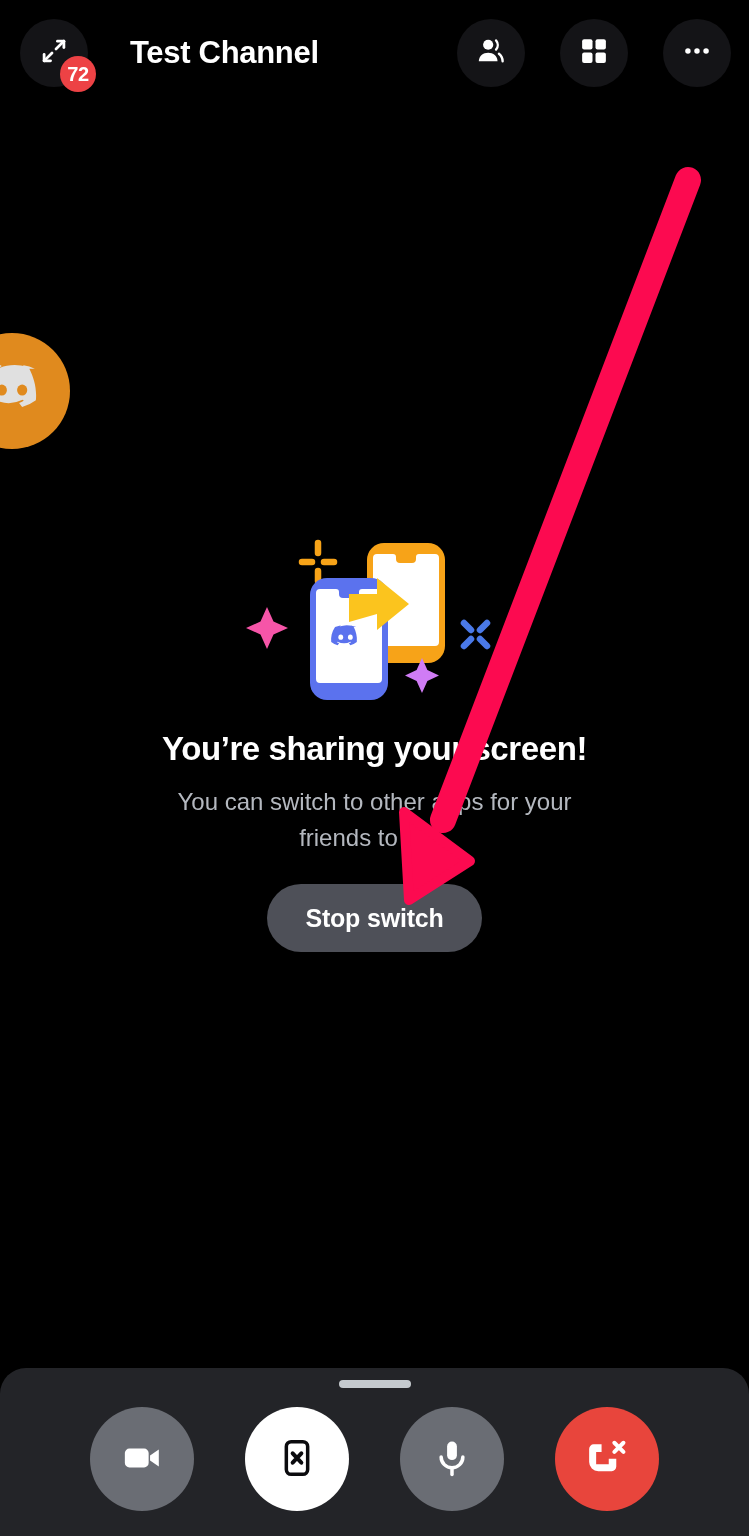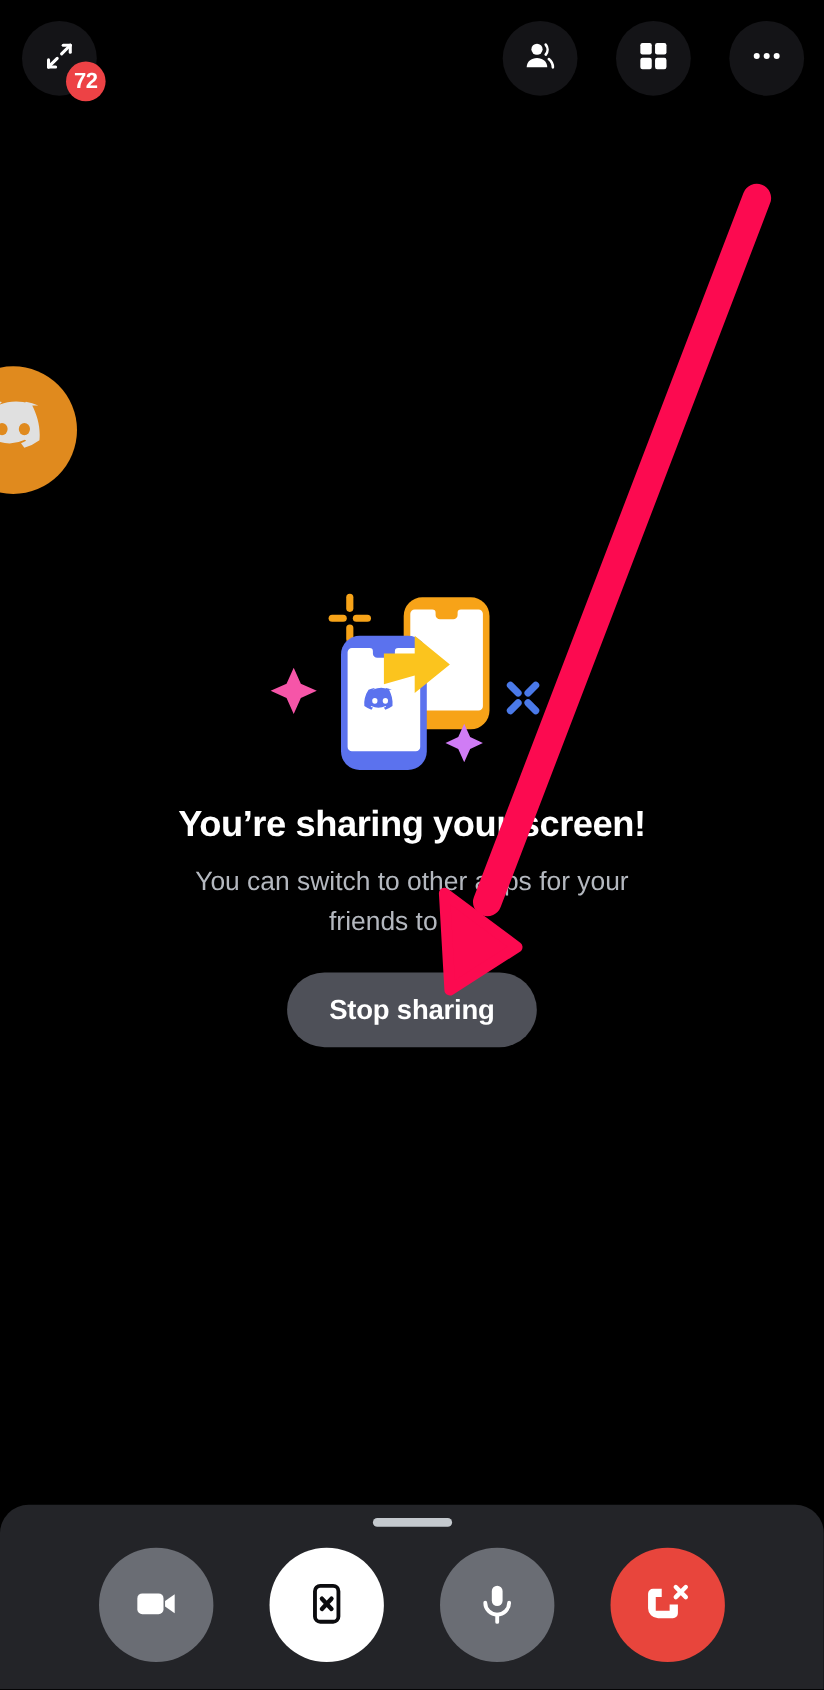--- a/index.html
+++ b/index.html
@@ -220,20 +220,21 @@
             <path d="M4.6 19.4 L4.6 14.6" stroke="#fff" stroke-width="2.1" stroke-linecap="round"></path>
             <path d="M13.5 10.5 L19.4 4.6" stroke="#fff" stroke-width="2.1" stroke-linecap="round"></path>
             <path d="M19.4 4.6 L14.6 4.6" stroke="#fff" stroke-width="2.1" stroke-linecap="round"></path>
             <path d="M19.4 4.6 L19.4 9.4" stroke="#fff" stroke-width="2.1" stroke-linecap="round"></path>
           </svg>
         </span>
       </div>
       <div class="badge-72">72</div>
     </div>
 
+    <div class="hdr-title">Test Channel</div>
 
     <div class="hdr-right">
 
       <div class="circle-btn-dark">
         <span>
           <svg width="34" height="34" viewBox="0 0 24 24">
             <circle cx="10" cy="7.6" r="3.6" fill="#fff"></circle>
             <path d="M3.4 19.2c0-3.7 3-6 6.6-6s6.6 2.3 6.6 6z" fill="#fff"></path>
             <path d="M15.6 4.6a5 5 0 0 1 0 6.4" stroke="#fff" stroke-width="1.7" fill="none" stroke-linecap="round"></path>
             <path d="M17.6 13.9a6.9 6.9 0 0 1 2.6 5.3" stroke="#fff" stroke-width="1.7" fill="none" stroke-linecap="round"></path>
@@ -311,21 +312,21 @@
           <line x1="229" y1="116" x2="236" y2="109"></line>
           <line x1="252" y1="116" x2="245" y2="109"></line>
         </g>
 
         <path d="M187 128 l5.4 12 L204 145.5 l-11.6 5.5 L187 163 l-5.4-12 L170 145.5 l11.6-5.5 Z" fill="#D07CF5"></path>
       </svg>
     </div>
 
     <div class="share-title">You’re sharing your screen!</div>
     <div class="share-sub">You can switch to other apps for your friends to see.</div>
-    <button class="stop-sharing-btn">Stop sharing</button>
+    <button class="stop-sharing-btn">Stop switch</button>
   </div>
 
   <svg class="annotation-arrow" viewBox="0 0 749 1536">
     <line x1="688" y1="180" x2="443" y2="820" stroke="#FC0A50" stroke-width="26" stroke-linecap="round"></line>
     <path d="M409 900 L404 812 L470 861 Z" fill="#FC0A50"></path>
     <path d="M409 900 L404 812 L470 861 Z" fill="#FC0A50" stroke="#FC0A50" stroke-width="10" stroke-linejoin="round"></path>
   </svg>
 
   <div class="bottom-sheet">
     <div class="drag-handle"></div>

